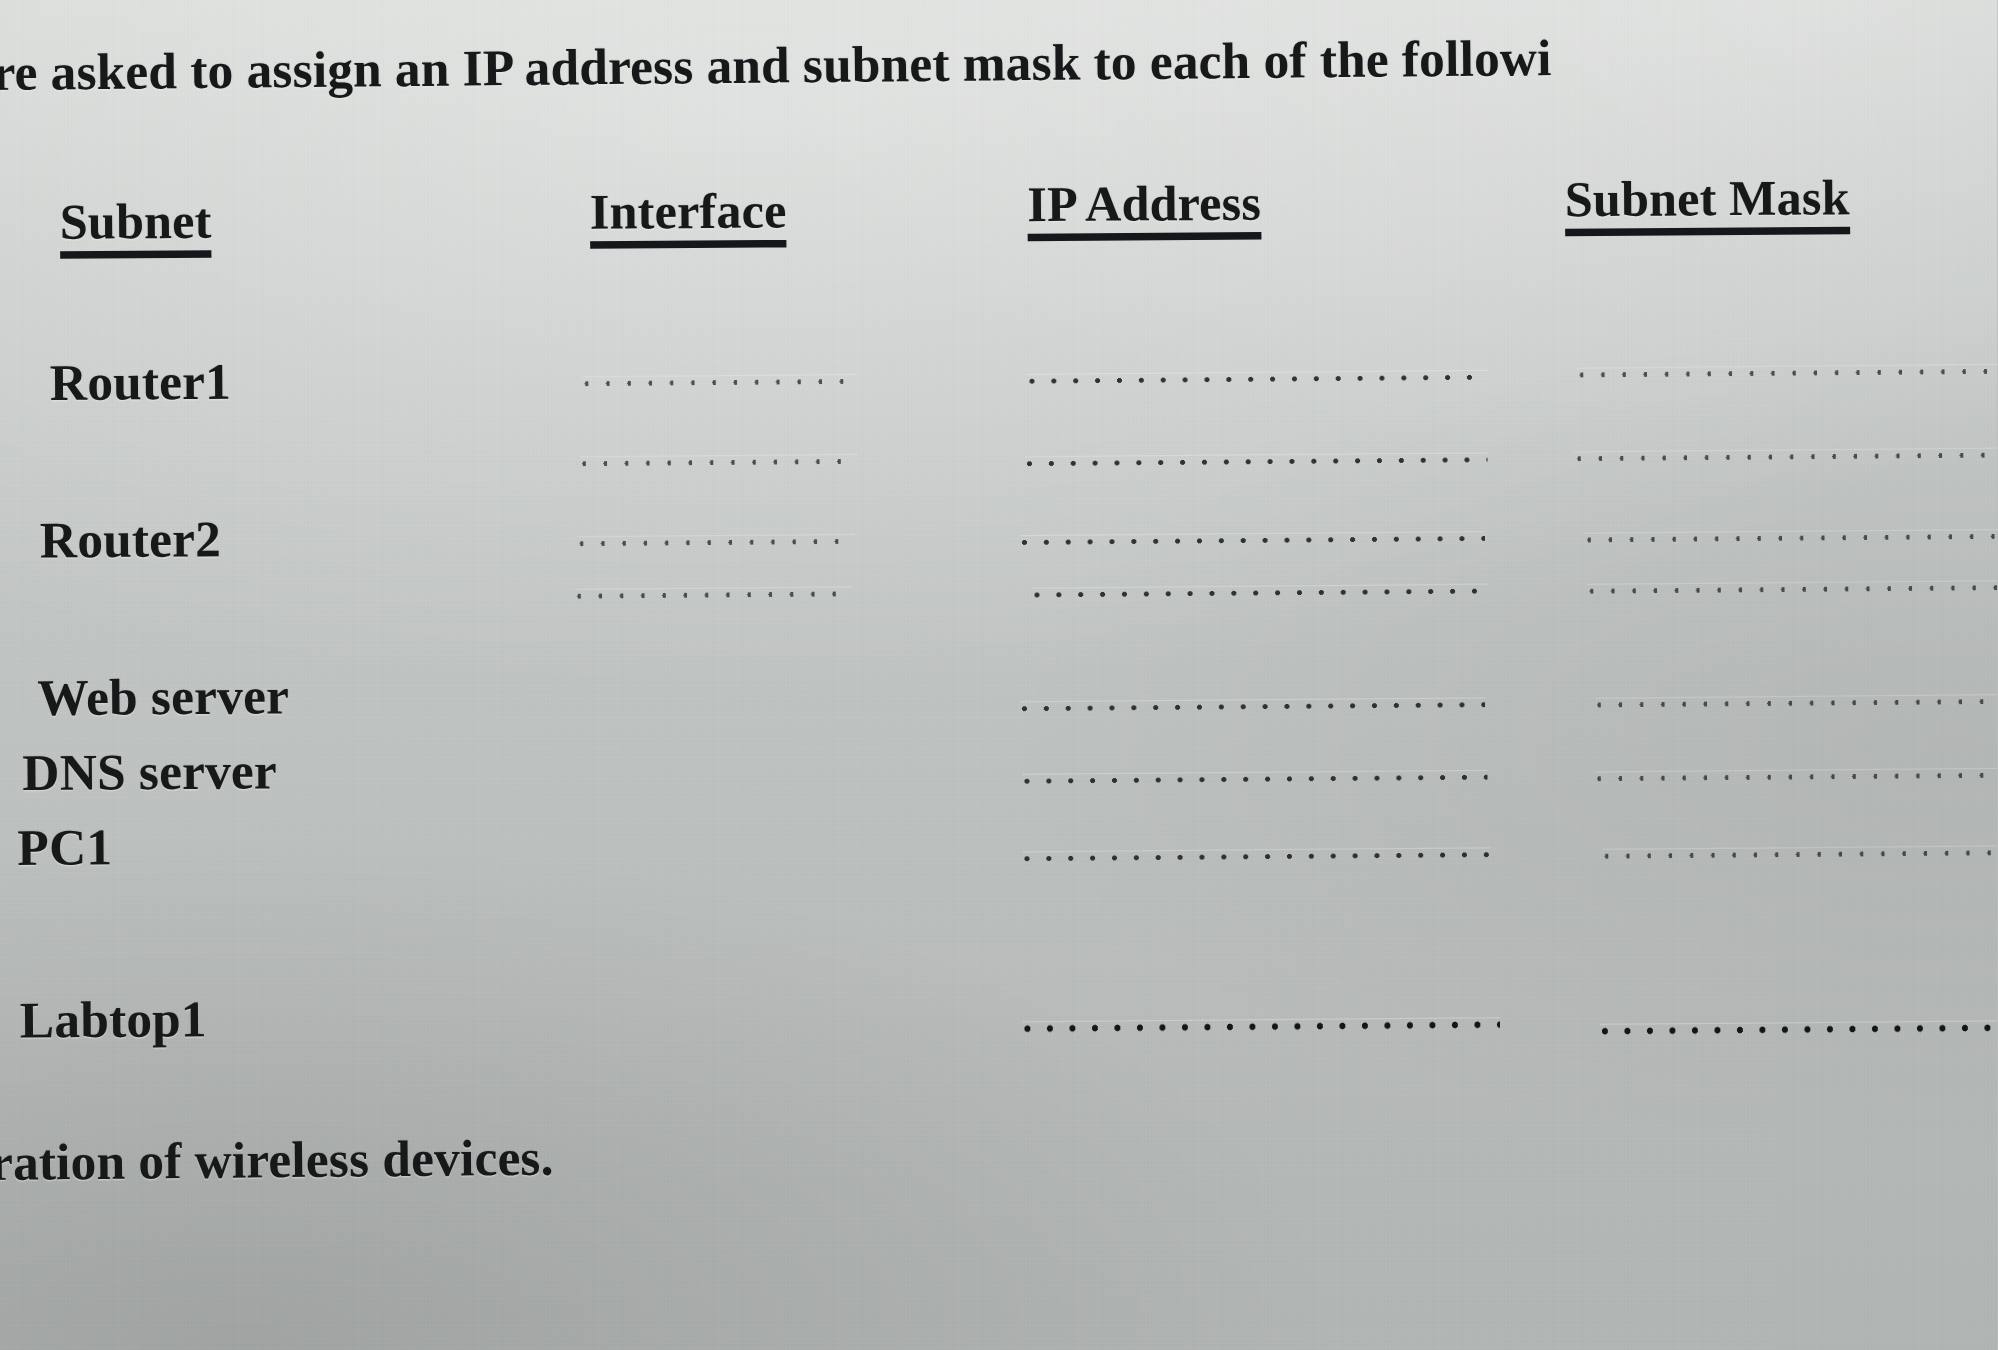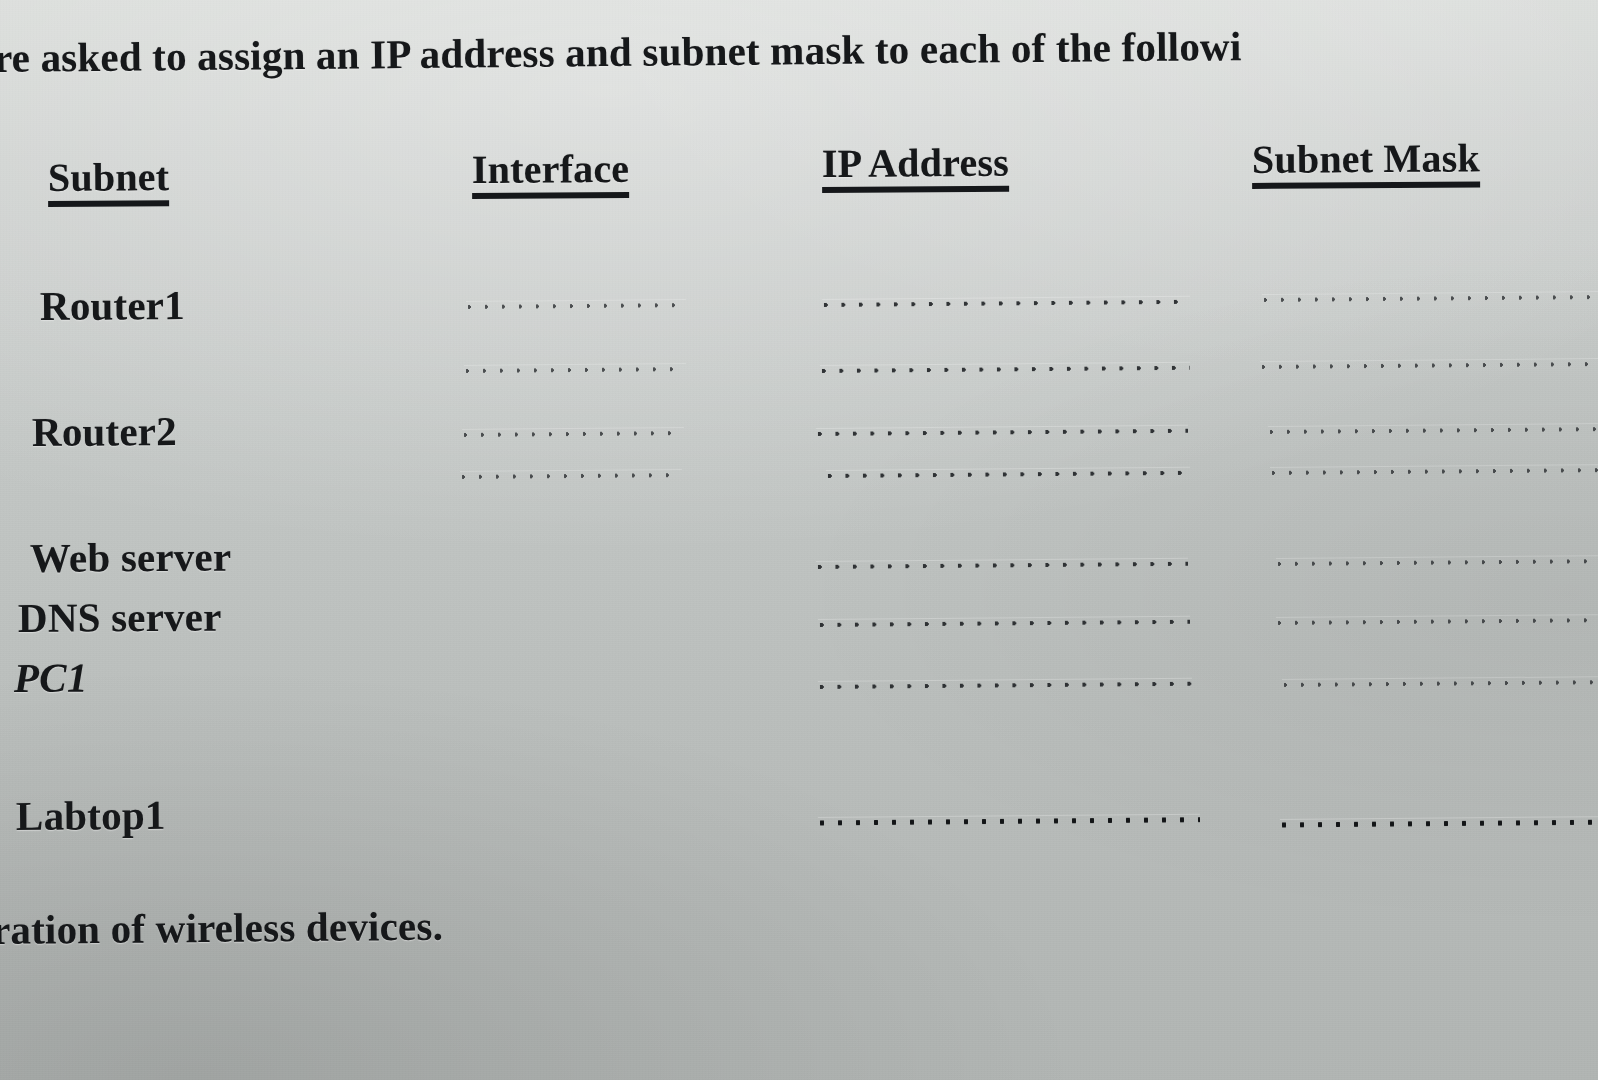--- a/index.html
+++ b/index.html
@@ -145,21 +145,21 @@
   <div class="ink devname" style="left:30px;top:538px;transform:rotate(-0.4deg);transform-origin:left center;">Web server</div>
 
   <div class="dots md" style="left:816px;top:562px;width:372px;transform:rotate(-0.5deg);transform-origin:left center;"></div>
   <div class="dots sm" style="left:1276px;top:559px;width:322px;transform:rotate(-0.5deg);transform-origin:left center;"></div>
 
   <div class="ink devname" style="left:18px;top:598px;transform:rotate(-0.4deg);transform-origin:left center;">DNS server</div>
 
   <div class="dots md" style="left:818px;top:620px;width:372px;transform:rotate(-0.5deg);transform-origin:left center;"></div>
   <div class="dots sm" style="left:1276px;top:618px;width:322px;transform:rotate(-0.5deg);transform-origin:left center;"></div>
 
-  <div class="ink devname" style="left:14px;top:658px;transform:rotate(-0.4deg);transform-origin:left center;font-style:italic;">PC1</div>
+  <div class="ink devname" style="left:14px;top:658px;transform:rotate(-0.4deg);transform-origin:left center;">PC1</div>
 
   <div class="dots md" style="left:818px;top:682px;width:374px;transform:rotate(-0.5deg);transform-origin:left center;"></div>
   <div class="dots sm" style="left:1282px;top:680px;width:316px;transform:rotate(-0.5deg);transform-origin:left center;"></div>
 
   <div class="ink devname" style="left:16px;top:796px;transform:rotate(-0.4deg);transform-origin:left center;">Labtop1</div>
 
   <div class="dots bold" style="left:818px;top:818px;width:382px;transform:rotate(-0.5deg);transform-origin:left center;"></div>
   <div class="dots bold" style="left:1280px;top:820px;width:318px;transform:rotate(-0.5deg);transform-origin:left center;"></div>
 
   <div class="ink sentence" style="left:-8px;top:910px;transform:rotate(-0.55deg);transform-origin:left center;">ration of wireless devices.</div>

